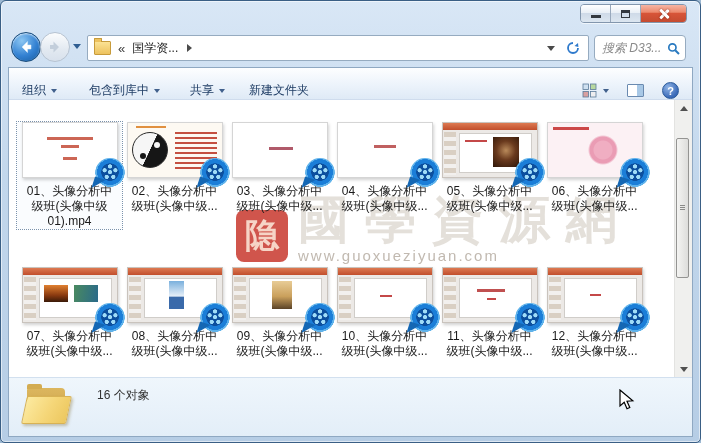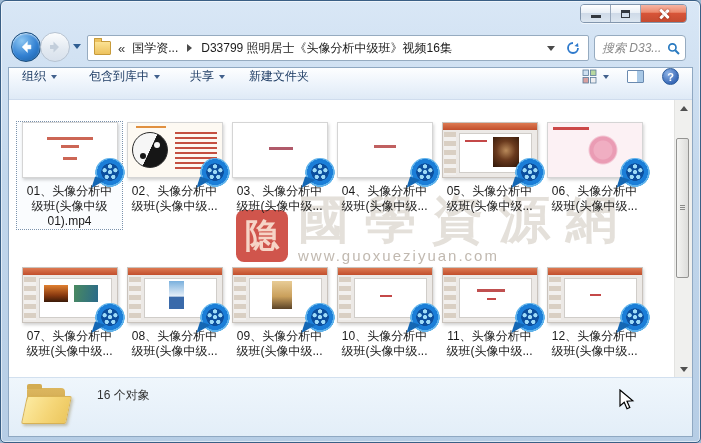--- a/index.html
+++ b/index.html
@@ -50,21 +50,21 @@
   .refresh-btn{width:22px;height:22px;display:flex;align-items:center;justify-content:center;flex:none;}
   .searchbox{position:absolute;left:593px;top:6px;width:92px;height:26px;box-sizing:border-box;
     background:#fff;border:1px solid #96abc0;border-radius:4px;display:flex;align-items:center;padding:0 5px;}
   .search-input{flex:1;min-width:0;border:none;outline:none;font-style:italic;font-size:12px;color:#8a8a8a;
     font-family:"Liberation Sans","DejaVu Sans",sans-serif;background:transparent;}
   .search-input::placeholder{color:#8a8a8a;font-style:italic;}
 
   
   .client{position:absolute;left:7px;right:7px;top:66px;bottom:5px;border:1px solid #8fa8c2;
     background:#fff;display:flex;flex-direction:column;}
-  .toolbar{height:31px;flex:none;display:flex;align-items:flex-start;padding:0 13px;
+  .toolbar{height:31px;flex:none;display:flex;align-items:flex-end;padding:0 13px;
     background:linear-gradient(#fdfeff,#ecf3fb 55%,#dfeaf6);border-bottom:1px solid #cfdced;}
   .tb-item{font-size:12px;color:#1e3c64;display:flex;align-items:center;gap:5px;cursor:default;}
   .tb-caret{width:0;height:0;border-left:3.5px solid transparent;border-right:3.5px solid transparent;
     border-top:4px solid #41608c;}
   .tb-right{margin-left:auto;display:flex;align-items:center;gap:18px;}
   .views-wrap{display:flex;align-items:center;gap:6px;}
   .pane-icon{width:17px;height:13px;box-sizing:border-box;border:1px solid #6a8ab0;background:#fff;position:relative;border-radius:1px;}
   .pane-icon::after{content:"";position:absolute;right:0;top:0;bottom:0;width:6px;background:#a8c8e6;}
   .help-icon{width:17px;height:17px;border-radius:50%;border:1px solid #2a5a9a;box-sizing:border-box;
     background:radial-gradient(circle at 35% 30%,#8fb4e6,#3a6ab8 70%);color:#fff;font-weight:bold;font-size:11px;
@@ -222,21 +222,20 @@
         <path d="M6.5 2.5 L12 8 L6.5 13.5 L6.5 10 L3 10 L3 6 L6.5 6 Z" fill="#c3cedb"></path>
       </svg>
     </div>
     <span class="nav-history-caret"></span>
 
     <div class="addressbar">
       <span class="addr-folder"></span>
       <span class="addr-text addr-chevrons">«</span>
       <span class="addr-text crumb">国学资...</span>
       <span class="crumb-sep"></span>
-      <span class="addr-text crumb">D33799 照明居士《头像分析中级班》视频16集</span>
       <span class="addr-spacer"></span>
       <span class="addr-caret"></span>
       <span class="refresh-btn">
         <svg width="14" height="14" viewBox="0 0 14 14">
           <path d="M7 2 A5 5 0 1 0 12 7" fill="none" stroke="#2f7acc" stroke-width="1.8"></path>
           <path d="M12 2 L12.4 6 L8.5 5 Z" fill="#2f7acc"></path>
         </svg>
       </span>
     </div>
 

